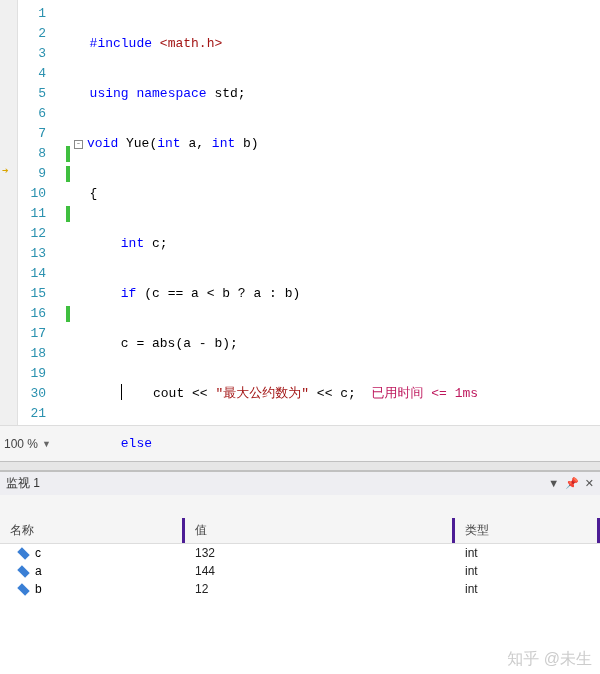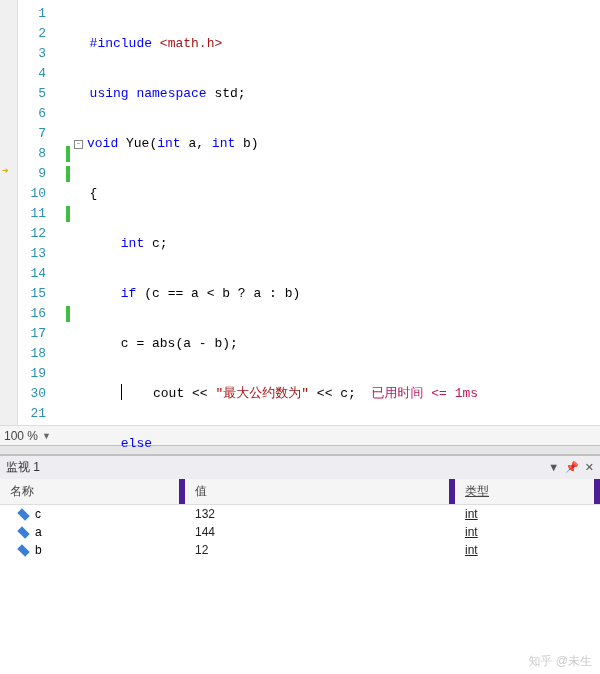--- a/index.html
+++ b/index.html
@@ -78,21 +78,21 @@
     height: 16px;
     vertical-align: -3px;
   }
   .splitter {
     height: 10px;
     background: #e6e6e6;
     border-top: 1px solid #c0c0c0;
     border-bottom: 1px solid #c0c0c0;
   }
   .zoom-bar {
-    height: 20px;
+    height: 36px;
     font-family: "Segoe UI", sans-serif;
     font-size: 12px;
     display: flex;
     align-items: center;
     padding-left: 4px;
     color: #444;
     background: #f5f5f5;
     border-top: 1px solid #ddd;
   }
   .zoom-bar .dd { margin-left: 4px; font-size: 9px; color: #666; }
@@ -115,44 +115,45 @@
   }
   .panel-title .controls { margin-left: auto; color: #555; font-size: 11px; display:flex; gap:6px; }
   .watch-header {
     display: flex;
     background: #f5f5f5;
     color: #444;
     border-bottom: 1px solid #ddd;
   }
   .watch-header div {
     padding: 4px 10px;
-    border-right: 6px solid #4c1d95;
+    border-right: 3px solid #4c1d95;
+    margin-top: 23px;
   }
   .col-name { width: 185px; }
   .col-value { width: 270px; }
-  .col-type { flex: 1; text-decoration: underline; }
+  .col-type { flex: 1; }
   .watch-row {
     display: flex;
     padding: 2px 0;
     align-items: center;
   }
   .watch-row .col-name { padding-left: 18px; display:flex; align-items:center; gap:6px; }
   .watch-row .col-value, .watch-row .col-type { padding-left: 10px; color:#222; }
   .cube {
     width: 11px; height: 11px;
     background: #3a7fd5;
     transform: rotate(45deg) scaleY(0.6);
     display: inline-block;
   }
   .watermark {
     position: absolute;
     right: 8px;
     bottom: 4px;
     color: #cccccc;
-    font-size: 12px;
+    font-size: 16px;
     font-family: "Microsoft YaHei", sans-serif;
   }
 </style>
 </head>
 <body>
 
 <div class="editor-area">
   <div class="break-gutter">
     <span class="arrow">➔</span>
   </div>

